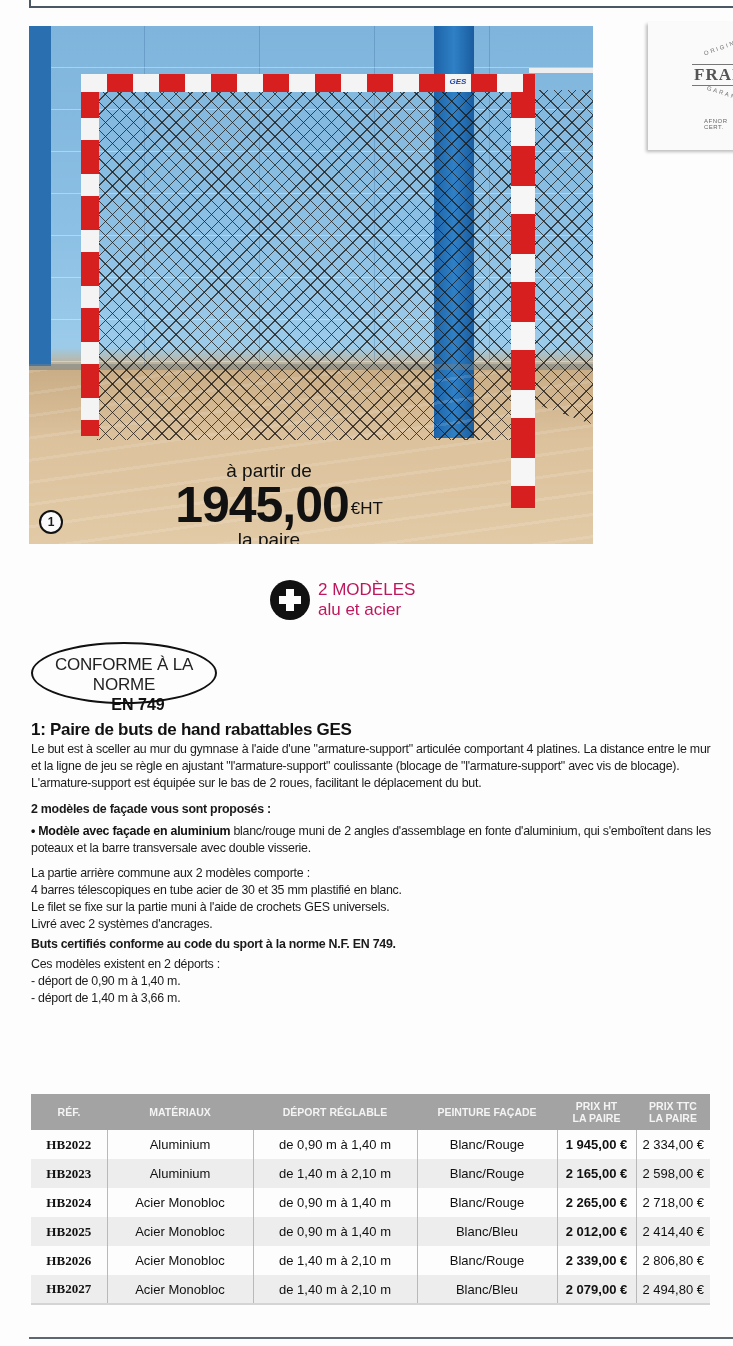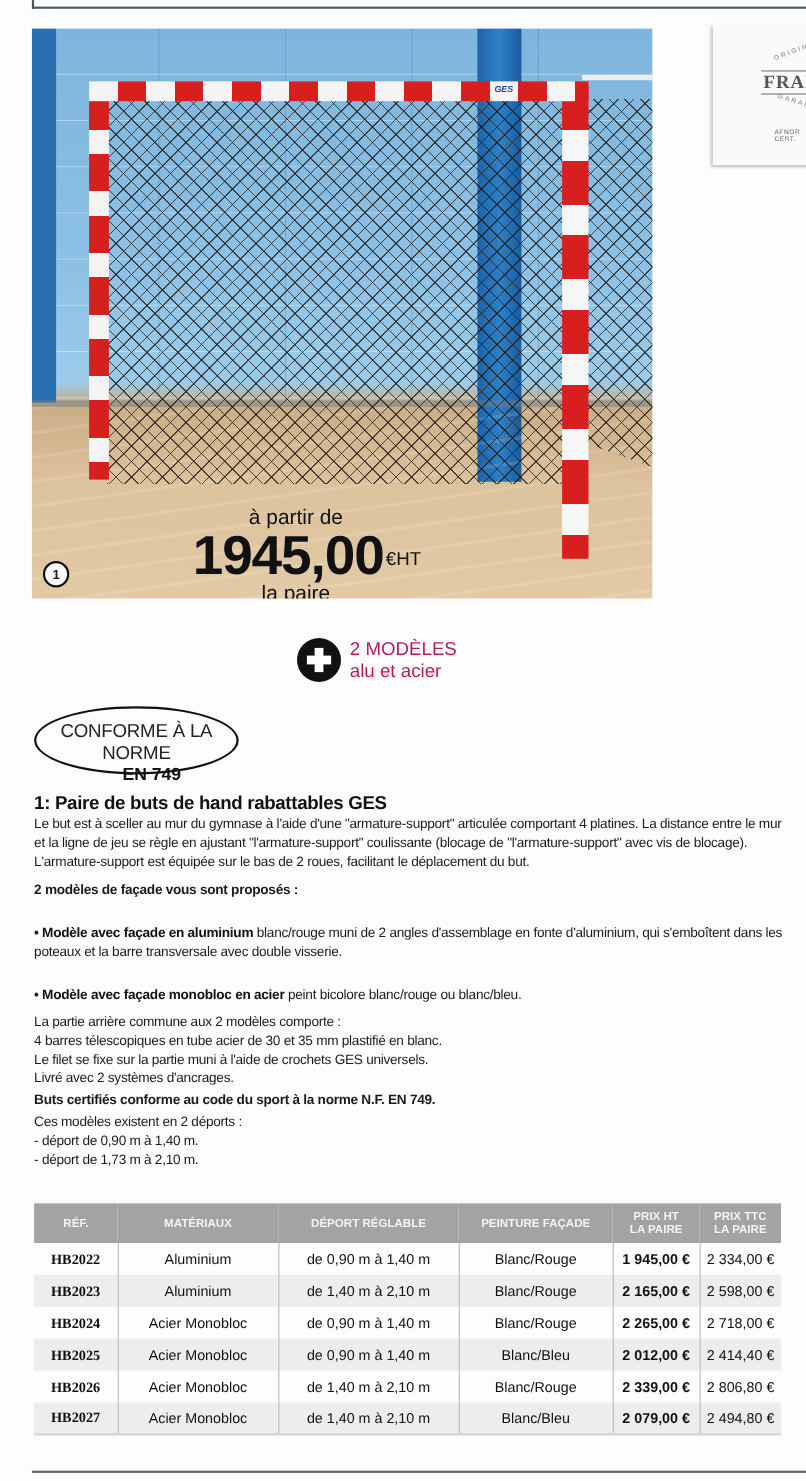--- a/index.html
+++ b/index.html
@@ -97,21 +97,21 @@
     }
     .norm-top { font-size: 17px; color: #222; letter-spacing: -.2px; }
     .norm-bottom { font-size: 16px; font-weight: bold; color: #111; margin-top: 1px; padding-left: 28px; }
 
     
     .content { position: absolute; left: 31px; top: 719px; width: 690px; font-family: "Liberation Sans", sans-serif; }
     .product-title { font-size: 17px; font-weight: bold; color: #111; letter-spacing: -.3px; line-height: 22px; }
     .para { font-size: 12.4px; line-height: 17px; color: #1c1c1c; letter-spacing: -.25px; }
     .para b { color: #111; }
     .sub-title { font-size: 12.4px; font-weight: bold; margin-top: 9px; line-height: 17px; letter-spacing: -.25px; }
-    .bullet { margin-top: 22px; }
+    .bullet { margin-top: 5px; }
     .gap { margin-top: 8px; }
 
     
     .spec-table {
       position: absolute; left: 31px; top: 1094px; width: 679px;
       border-collapse: collapse; font-size: 13px; color: #111;
     }
     .spec-table th {
       background: #a3a3a3; color: #f4f4f4; font-size: 10.5px; font-weight: bold;
       height: 36px; text-align: center; padding: 0 4px; line-height: 12px;
@@ -174,32 +174,31 @@
 <div class="norm-ellipse">
   <div class="norm-top">CONFORME À LA NORME</div>
   <div class="norm-bottom">EN 749</div>
 </div>
 
 <div class="content">
   <h2 class="product-title">1: Paire de buts de hand rabattables GES</h2>
   <p class="para">Le but est à sceller au mur du gymnase à l'aide d'une "armature-support" articulée comportant 4 platines. La distance entre le mur et la ligne de jeu se règle en ajustant "l'armature-support" coulissante (blocage de "l'armature-support" avec vis de blocage). L'armature-support est équipée sur le bas de 2 roues, facilitant le déplacement du but.</p>
   <p class="sub-title">2 modèles de façade vous sont proposés :</p>
   <p class="para bullet"><b>• Modèle avec façade en aluminium</b><span> blanc/rouge muni de 2 angles d'assemblage en fonte d'aluminium, qui s'emboîtent dans les poteaux et la barre transversale avec double visserie.</span></p>
-  <p class="para bullet"><b>• Modèle avec façade monobloc en acier</b><span> peint bicolore blanc/rouge ou blanc/bleu.</span></p>
   <div class="gap">
     <p class="para">La partie arrière commune aux 2 modèles comporte :</p>
     <p class="para">4 barres télescopiques en tube acier de 30 et 35 mm plastifié en blanc.</p>
     <p class="para">Le filet se fixe sur la partie muni à l'aide de crochets GES universels.</p>
     <p class="para">Livré avec 2 systèmes d'ancrages.</p>
   </div>
   <p class="sub-title" style="margin-top:3px">Buts certifiés conforme au code du sport à la norme N.F. EN 749.</p>
   <div style="margin-top:3px">
     <p class="para">Ces modèles existent en 2 déports :</p>
     <p class="para">- déport de 0,90 m à 1,40 m.</p>
-    <p class="para">- déport de 1,73 m à 2,10 m.</p>
+    <p class="para">- déport de 1,40 m à 3,66 m.</p>
   </div>
 </div>
 
 <table class="spec-table">
   <colgroup>
     <col style="width:76px">
       <col style="width:146px">
       <col style="width:164px">
       <col style="width:140px">
       <col style="width:79px">

